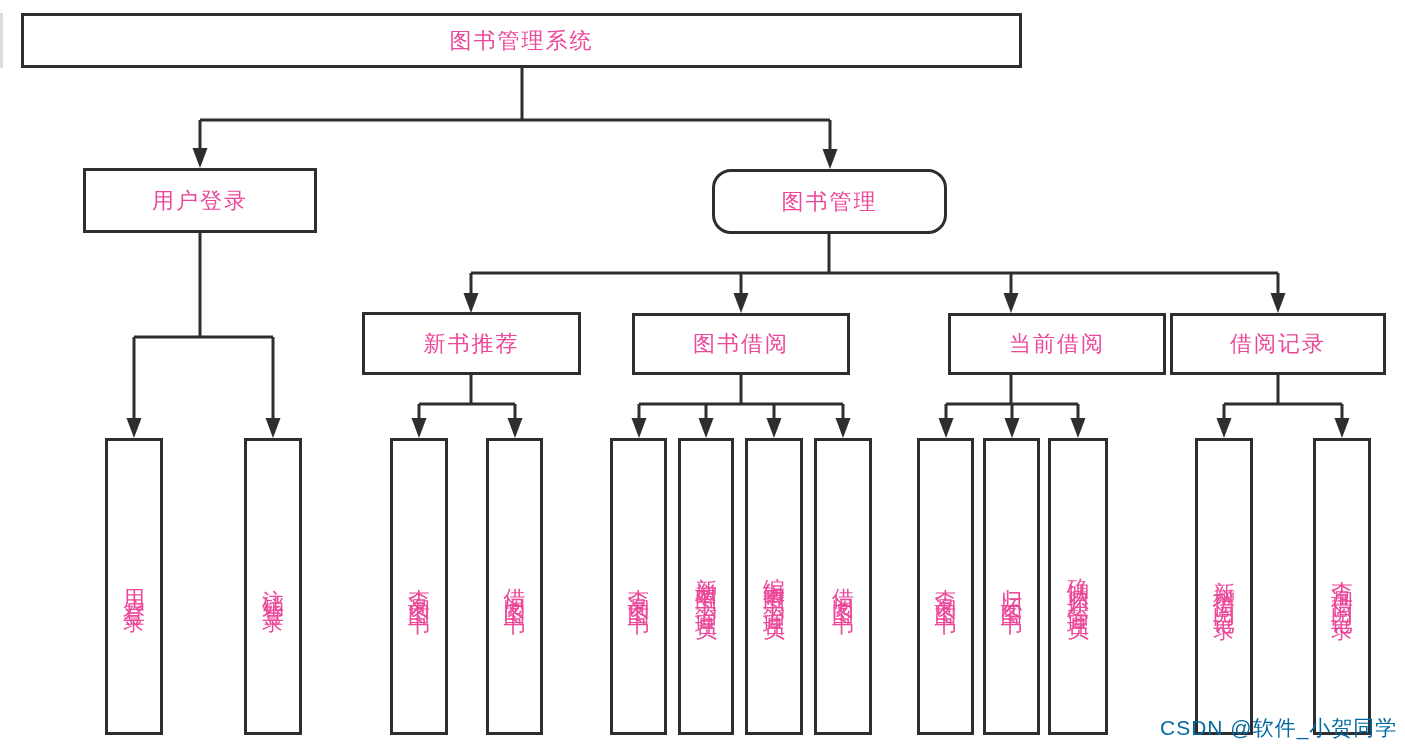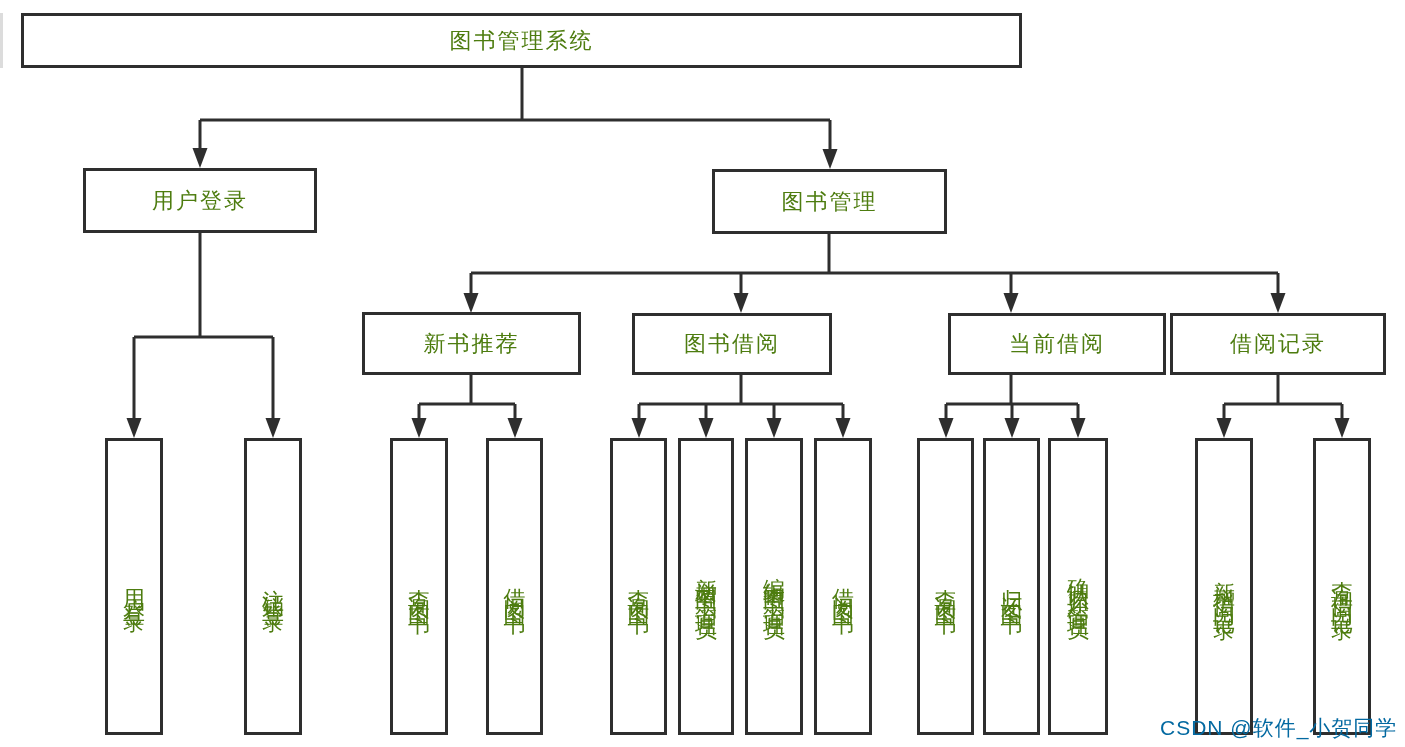--- a/index.html
+++ b/index.html
@@ -31,21 +31,21 @@
     stroke: none;
   }
   .node {
     position: absolute;
     box-sizing: border-box;
     background: #ffffff;
     border: 3px solid #2e2e2e;
     display: flex;
     align-items: center;
     justify-content: center;
-    color: #4d7c0f;
+    color: #ec4899;
     z-index: 2;
     font-family: Liberation Serif, serif;
   }
   .node.h {
     font-size: 22px;
     letter-spacing: 2px;
     white-space: nowrap;
   }
   .node.v {
     writing-mode: vertical-rl;
@@ -130,24 +130,24 @@
     <g>
       <path d="M1278,375 V404 M1224,404 H1342 M1224,404 V420 M1342,404 V420"></path>
       <polygon points="1216.5,418 1231.5,418 1224,438"></polygon>
       <polygon points="1334.5,418 1349.5,418 1342,438"></polygon>
     </g>
   </svg>
 
   <div class="node h" style="left:21px; top:13px; width:1001px; height:55px;">图书管理系统</div>
 
   <div class="node h" style="left:83px; top:168px; width:234px; height:65px;">用户登录</div>
-  <div class="node h" style="left:712px; top:169px; width:235px; height:65px;">图书管理</div>
+  <div class="node h" style="left:712px; top:169px; width:235px; height:65px;border-radius:19px;">图书管理</div>
 
   <div class="node h" style="left:362px; top:312px; width:219px; height:63px;">新书推荐</div>
-  <div class="node h" style="left:632px; top:313px; width:200px; height:62px;">图书借阅</div>
+  <div class="node h" style="left:632px; top:313px; width:218px; height:62px;">图书借阅</div>
   <div class="node h" style="left:902px; top:313px; width:218px; height:62px;margin-left:46px;">当前借阅</div>
   <div class="node h" style="left:1170px; top:313px; width:216px; height:62px;">借阅记录</div>
 
   <div class="node v" style="left:105px; width:58px;">用户登录</div>
   <div class="node v" style="left:244px; width:58px;">注销登录</div>
 
   <div class="node v" style="left:390px; width:58px;">查询图书</div>
   <div class="node v" style="left:486px; width:57px;">借阅图书</div>
 
   <div class="node v" style="left:610px; width:57px;">查询图书</div>

